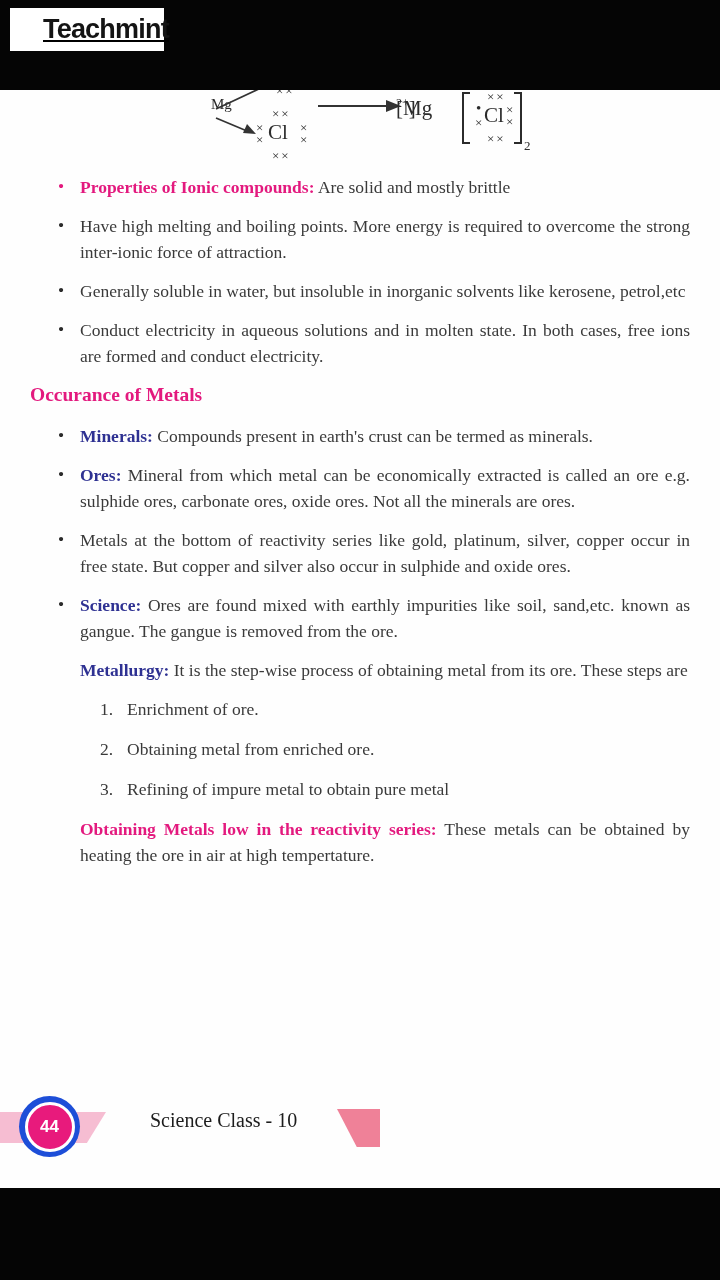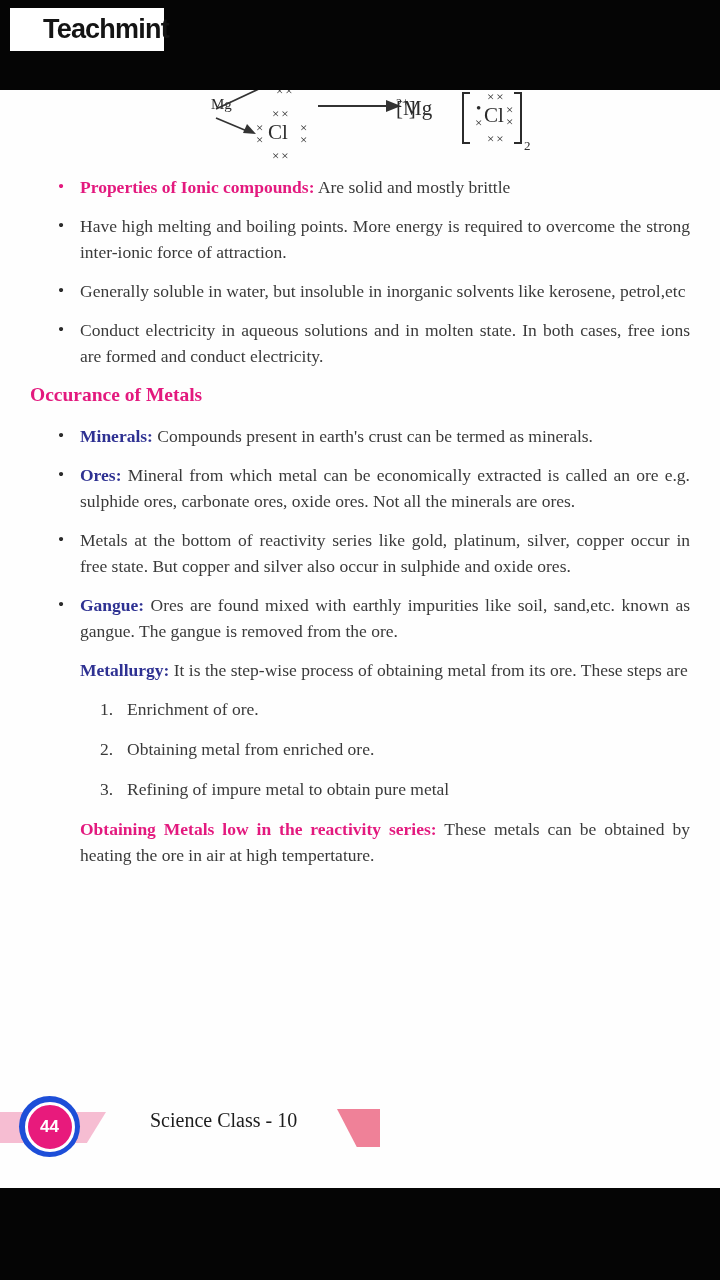--- a/index.html
+++ b/index.html
@@ -2,21 +2,21 @@
 <html><head>
 <meta charset="utf-8">
 <style>
   * { margin:0; padding:0; box-sizing:border-box; }
   html,body { width:720px; height:1280px; background:#000; }
   .screen { position:relative; width:720px; height:1280px; background:#050505; overflow:hidden;
             font-family:"Liberation Serif", serif; }
 
   
   .logo-box { position:absolute; left:10px; top:8px; width:154px; height:43px; background:#fff;
-              display:flex; align-items:center; gap:7px; padding-left:26px; }
+              display:flex; align-items:center; gap:7px; padding-left:26px;text-decoration:underline; }
   .brand-text { font-family:"Liberation Sans", sans-serif; font-weight:bold; font-size:27px;
                 color:#141414; letter-spacing:-0.8px; }
 
   
   .page { position:absolute; left:0; top:90px; width:720px; height:1098px; background:#fefefe;
           overflow:hidden; color:#3a3a3a; }
 
   
   .diagram { position:absolute; left:0; top:0; width:720px; height:180px; }
   .diagram span { position:absolute; color:#2b2b2b; }
@@ -166,21 +166,21 @@
       <p class="block bullet">
         <span class="dot-mark">•</span>
         <span>Metals at the bottom of reactivity series like gold, platinum, silver, copper occur in free state. But copper and silver also occur in sulphide and oxide ores.</span>
       </p>
 
       <p class="block bullet">
         <span class="dot-mark">•</span>
       </p>
 
       <p class="block plain-para">
-        <span class="lbl-blue">Gangue:</span><span> Ores are found mixed with earthly impurities like soil, sand,etc. known as gangue. The gangue is removed from the ore.</span>
+        <span class="lbl-blue">Science:</span><span> Ores are found mixed with earthly impurities like soil, sand,etc. known as gangue. The gangue is removed from the ore.</span>
       </p>
 
       <p class="block plain-para">
         <span class="lbl-blue">Metallurgy:</span><span> It is the step-wise process of obtaining metal from its ore. These steps are</span>
       </p>
 
       <div class="num-list">
         <div class="num-item">
           <span class="num-label">1.</span><span>Enrichment of ore.</span>
         </div>

